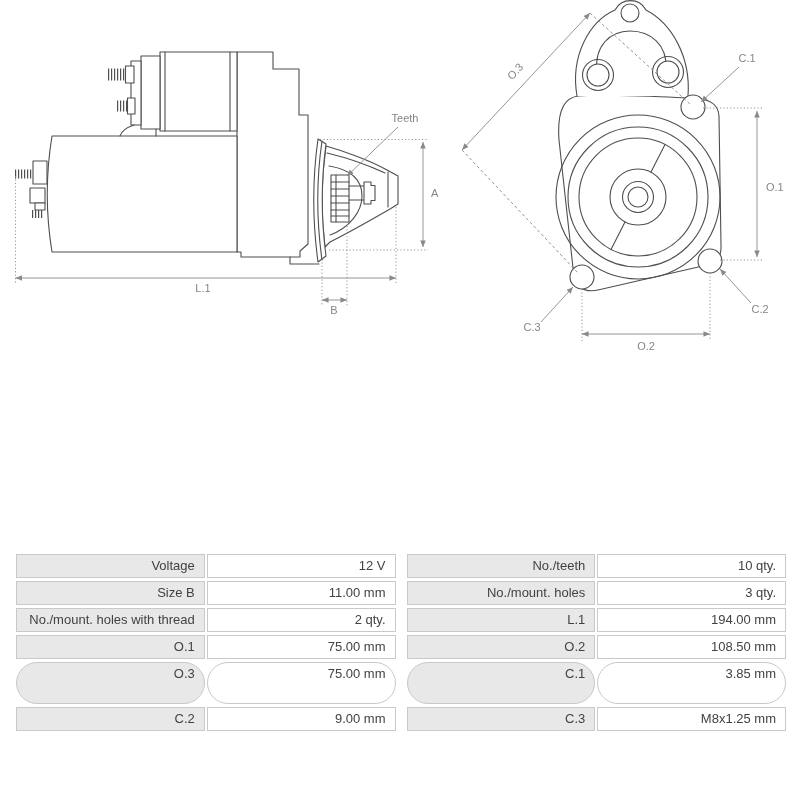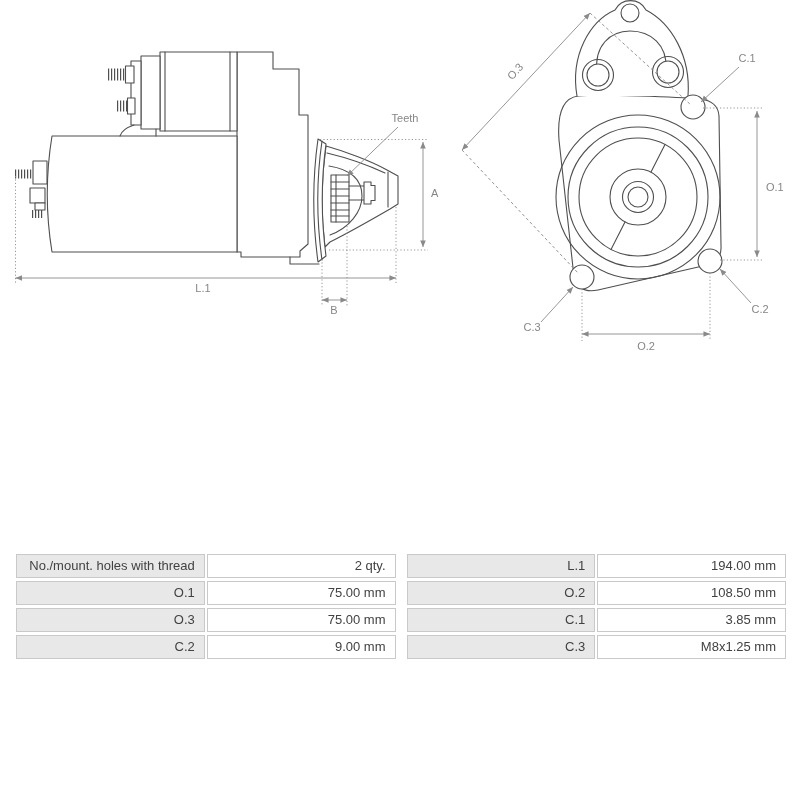--- a/index.html
+++ b/index.html
@@ -163,20 +163,28 @@
         <path class="dim dotted" d="M 582,289 V 341 M 710,273 V 341"></path>
         <line class="dim dim-arrow" x1="582" y1="334" x2="710" y2="334"></line>
         <text x="646" y="350" text-anchor="middle">O.2</text>
       </g>
     </g>
   </svg>
 
   <div class="spec">
     <table>
       <tbody>
+          <tr>
+        <td class="l">Voltage</td>
+        <td class="v">12 V</td>
+      </tr>
+      <tr>
+        <td class="l">Size B</td>
+        <td class="v">11.00 mm</td>
+      </tr>
       <tr>
         <td class="l">No./mount. holes with thread</td>
         <td class="v">2 qty.</td>
       </tr>
       <tr>
         <td class="l">O.1</td>
         <td class="v">75.00 mm</td>
       </tr>
       <tr>
         <td class="l">O.3</td>
@@ -184,20 +192,28 @@
       </tr>
       <tr>
         <td class="l">C.2</td>
         <td class="v">9.00 mm</td>
       </tr>
     </tbody>
       </table>
     <table>
       <tbody>
       <tr>
+        <td class="l">No./teeth</td>
+        <td class="v">10 qty.</td>
+      </tr>
+      <tr>
+        <td class="l">No./mount. holes</td>
+        <td class="v">3 qty.</td>
+      </tr>
+      <tr>
         <td class="l">L.1</td>
         <td class="v">194.00 mm</td>
       </tr>
       <tr>
         <td class="l">O.2</td>
         <td class="v">108.50 mm</td>
       </tr>
       <tr>
         <td class="l">C.1</td>
         <td class="v">3.85 mm</td>

